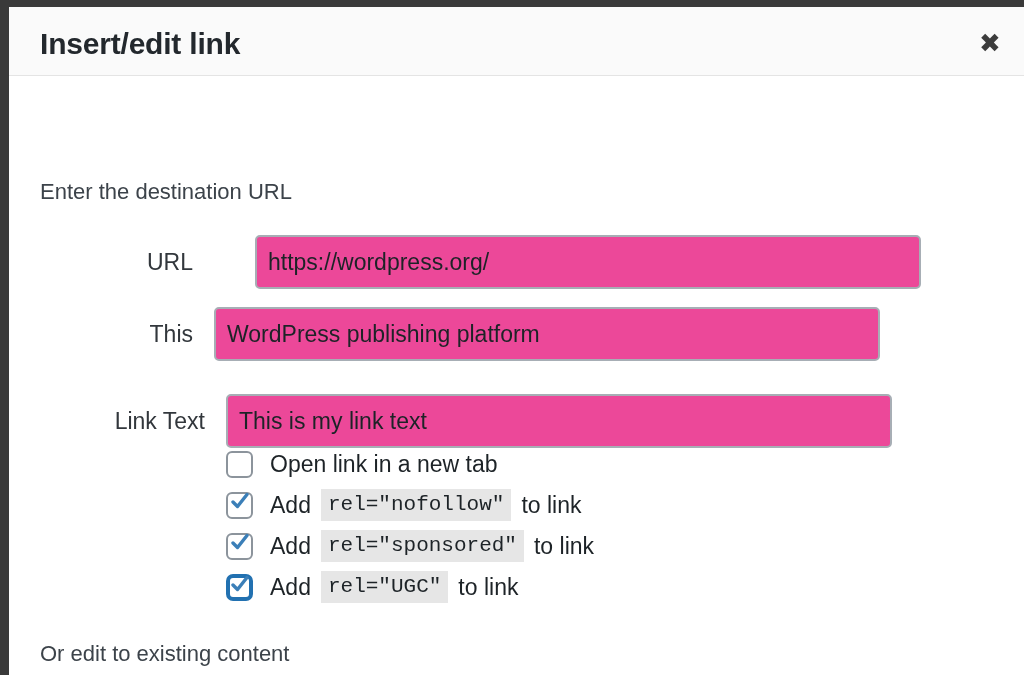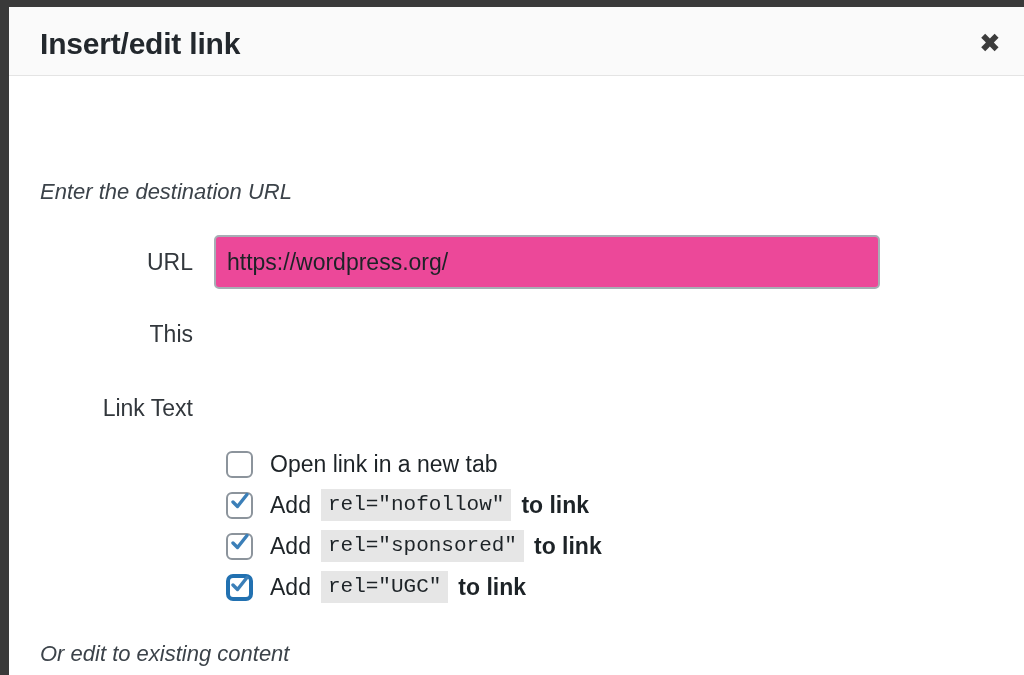--- a/index.html
+++ b/index.html
@@ -92,21 +92,20 @@
   }
 
   
   .dialog-body {
     position: relative;
     padding: 0;
   }
 
   .section-legend {
     position: absolute;
-    font-style: italic;
     font-size: 22px;
     color: #3c434a;
     white-space: nowrap;
   }
   #legend-destination { left: 31px; top: 103px; }
   #legend-existing    { left: 31px; top: 565px; }
 
   
   .field-row {
     position: absolute;
@@ -131,23 +130,23 @@
     border-radius: 5px;
     background: #ec4899;
     font-family: "Liberation Sans", sans-serif;
     font-size: 23px;
     color: #1d2327;
     padding: 0 11px;
     outline: none;
   }
   .field-input::placeholder { color: #9aa0a6; }
 
-  #row-url       { top: 158px; }
+  #row-url       { top: 158px; gap: 41px; }
   #row-title     { top: 230px; }
-  #row-linktext  { top: 304px; }
+  #row-linktext  { top: 317px; padding-left: 12px; }
 
   #input-url, #input-title, #input-linktext { width: 666px; }
 
   
   .checkbox-row {
     position: absolute;
     left: 217px;
     height: 36px;
     display: flex;
     align-items: center;
@@ -188,21 +187,21 @@
   .checkbox .tick svg { display: block; }
 
   .cb-text {
     font-size: 23px;
     color: #1d2327;
     display: flex;
     align-items: center;
     white-space: nowrap;
   }
   .cb-text .word { margin-right: 10px; }
-  .cb-text .word.trail { margin-right: 0; margin-left: 10px; font-weight: bold; }
+  .cb-text .word.trail { margin-right: 0; margin-left: 10px; }
   code.rel-code {
     font-family: "Liberation Mono", "DejaVu Sans Mono", monospace;
     font-size: 21px;
     background: #e6e6e6;
     color: #1d2327;
     padding: 3px 7px 4px 7px;
     border-radius: 0;
     line-height: 1.2;
     white-space: pre;
   }
@@ -228,24 +227,26 @@
 
       <div class="section-legend" id="legend-destination">Enter the destination URL</div>
 
       <div class="field-row" id="row-url">
         <div class="field-label">URL</div>
         <input class="field-input" id="input-url" type="text" value="https://wordpress.org/" style="">
       </div>
 
       <div class="field-row" id="row-title">
         <div class="field-label">This</div>
+        <input class="field-input" id="input-title" type="text" value="WordPress publishing platform" style="">
       </div>
 
       <div class="field-row" id="row-linktext">
         <div class="field-label">Link Text</div>
+        <input class="field-input" id="input-linktext" type="text" value="This is my link text" style="">
       </div>
 
       <div class="checkbox-row" id="cbrow-newtab">
         <div class="checkbox"></div>
         <div class="cb-text">
           <span class="word">Open link in a new tab</span>
         </div>
       </div>
 
       <div class="checkbox-row" id="cbrow-nofollow">

